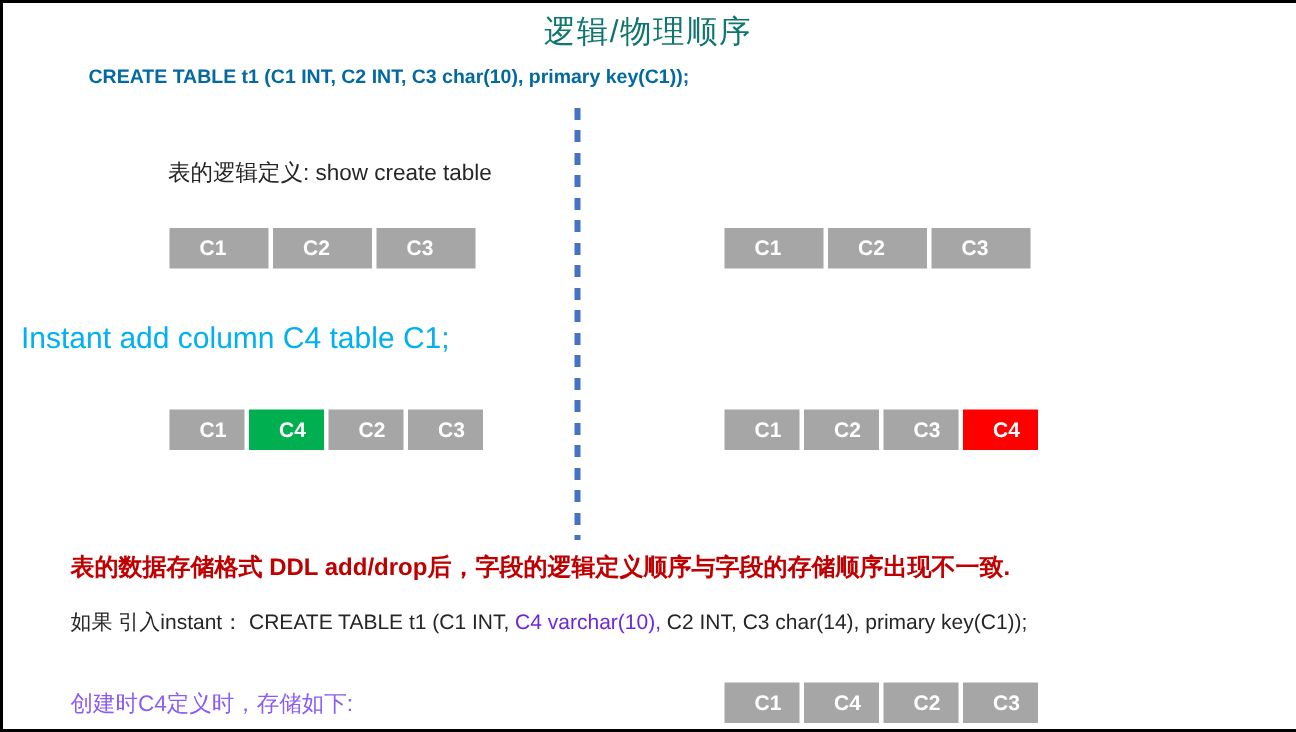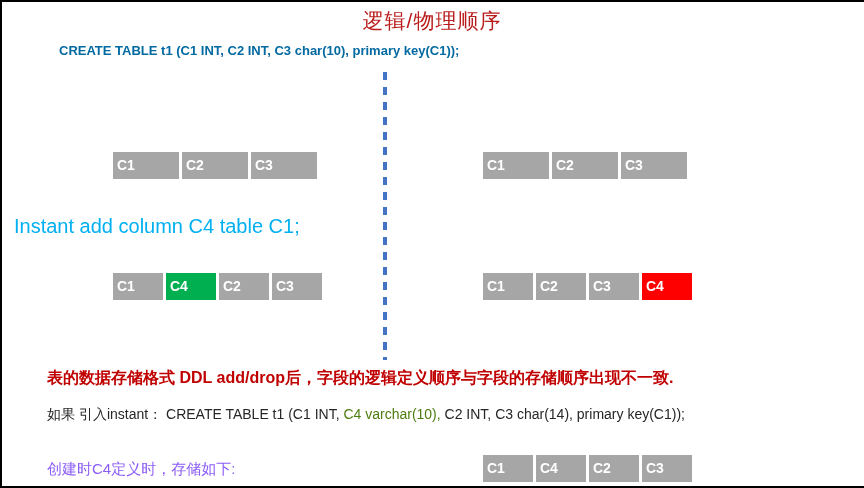--- a/index.html
+++ b/index.html
@@ -4,65 +4,66 @@
 <style>
   html,body { margin:0; padding:0; background:#fff; }
   .slide {
     position:relative; width:864px; height:488px; box-sizing:border-box;
     background:#fff; overflow:hidden;
     border:2px solid #000; border-right:none;
     font-family:"Liberation Sans", sans-serif;
   }
   .title {
     position:absolute; top:5px; left:0; width:860px; text-align:center;
-    font-size:21px; color:#b91c1c; font-weight:500; letter-spacing:1px;
+    font-size:21px; color:#0f766e; font-weight:500; letter-spacing:1px;
   }
   .sql-top {
     position:absolute; left:57px; top:41px;
     font-size:13px; font-weight:bold; color:#0369a1;
   }
   .divider {
     position:absolute; left:381px; top:70px; width:4px; height:288px;
     background:repeating-linear-gradient(to bottom,#4472C4 0 8px,transparent 8px 15px);
   }
   .section-label {
     position:absolute; top:104px; font-size:15px; color:#262626;
   }
   .left-label  { left:110px; }
   .right-label { left:484px; }
   .instant-sql {
     position:absolute; left:12px; top:213px;
     font-size:20px; color:#00B0F0;
   }
   .cellrow { position:absolute; display:flex; gap:3px; }
   .cell {
-    height:27px; line-height:27px; padding-left:4px; box-sizing:border-box;
+    height:27px; line-height:27px; padding-left:20px; box-sizing:border-box;
     color:#fff; font-weight:bold; font-size:14px;
   }
   .conclusion {
     position:absolute; left:45px; top:366px;
     font-size:16px; font-weight:bold; color:#C00000; white-space:pre;
   }
   .note { position:absolute; left:45px; color:#262626; font-size:14px; white-space:pre; }
   .note-line1 { top:404px; }
   .note-line2 { top:427px; }
-  .note-red { color:#4d7c0f; }
+  .note-red { color:#6d28d9; }
   .bottom-note { position:absolute; left:45px; top:458px; color:#8b5cf6; font-size:15px; white-space:pre; }
 </style>
 </head>
 <body>
 
 <div class="slide">
 
   <div class="title">逻辑/物理顺序</div>
 
   <div class="sql-top">CREATE TABLE t1 (C1 INT, C2 INT, C3 char(10), primary key(C1));</div>
 
   <div class="divider"></div>
 
+  <div class="section-label left-label">表的逻辑定义: show create table</div>
 
   <div class="cellrow" style="left:111px;top:150px">
       <div class="cell" style="width: 66px; background: rgb(166, 166, 166);">C1</div>
       <div class="cell" style="width: 66px; background: rgb(166, 166, 166);">C2</div>
       <div class="cell" style="width: 66px; background: rgb(166, 166, 166);">C3</div>
     </div>
   <div class="cellrow" style="left:481px;top:150px">
       <div class="cell" style="width: 66px; background: rgb(166, 166, 166);">C1</div>
       <div class="cell" style="width: 66px; background: rgb(166, 166, 166);">C2</div>
       <div class="cell" style="width: 66px; background: rgb(166, 166, 166);">C3</div>

